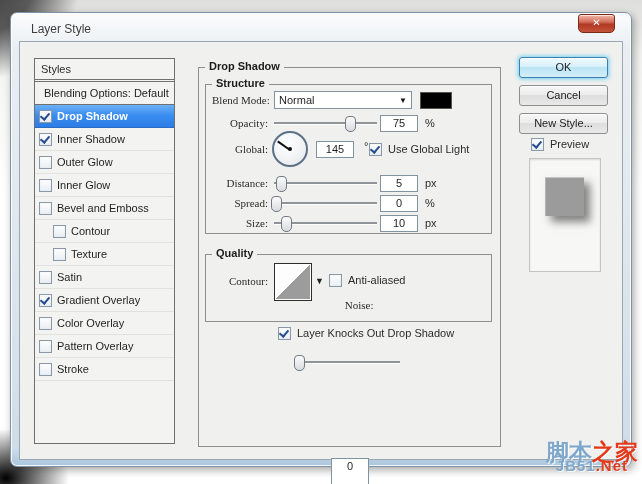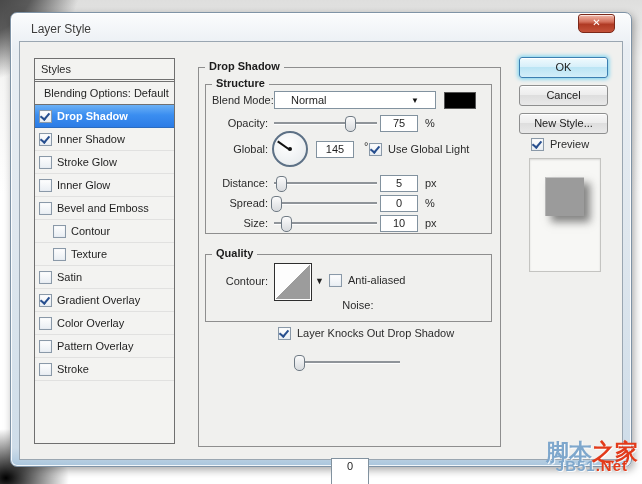--- a/index.html
+++ b/index.html
@@ -47,22 +47,22 @@
       border:1px solid #8a99a8;background:linear-gradient(180deg,#fefefe,#e9eef3);box-shadow:inset 0 0 1px #c9d4de;}
   .cb.checked::after{
     content:"";position:absolute;left:2px;top:0px;width:4px;height:7px;
     border-right:2px solid #274f8f;border-bottom:2px solid #274f8f;transform:rotate(40deg);
   }
   
   .groupbox{position:absolute;border:1px solid #8e8e8e;}
   .group-label{position:absolute;top:-8px;left:6px;background:#f0f0ee;padding:0 4px;font-weight:bold;color:#1c1c1c;white-space:nowrap;}
   
   .row{position:absolute;left:6px;right:6px;height:18px;display:flex;align-items:center;}
-  .rlabel{width:56px;text-align:right;margin-right:6px;color:#2b2b2b;white-space:nowrap;flex:0 0 56px;}
-  .dropdown{width:128px;height:16px;background:#fff;border:1px solid #82929f;display:flex;align-items:center;padding:0 16px;}
+  .rlabel{width:56px;text-align:right;margin-right:6px;color:#2b2b2b;white-space:nowrap;flex:0 0 56px;font-family:Liberation Serif, serif;}
+  .dropdown{width:128px;height:16px;background:#fff;border:1px solid #82929f;display:flex;align-items:center;padding:0 4px;}
   .dd-text{flex:1;}
   .dd-arrow{font-size:8px;color:#111;}
   .swatch{width:30px;height:15px;border:1px solid #555;margin-left:8px;}
   .slider{position:relative;width:103px;height:14px;flex:0 0 103px;}
   .slider::before{content:"";position:absolute;left:0;right:0;top:6px;height:2px;background:#8f9499;box-shadow:0 1px 0 #fdfdfd;}
   .thumb{position:absolute;top:0px;width:9px;height:14px;background:linear-gradient(180deg,#fbfbfb,#d8dbde);
          border:1px solid #6f7a84;border-radius:4px 4px 5px 5px;}
   .valbox{width:36px;height:15px;background:#fff;border:1px solid #82929f;margin-left:3px;
           text-align:center;line-height:15px;flex:0 0 36px;}
   .unit{margin-left:7px;color:#2b2b2b;}
@@ -117,21 +117,21 @@
           <div class="sb-row selected">
             <span class="cb checked"></span>
             <span class="sb-label">Drop Shadow</span>
           </div>
           <div class="sb-row">
             <span class="cb checked"></span>
             <span class="sb-label">Inner Shadow</span>
           </div>
           <div class="sb-row">
             <span class="cb"></span>
-            <span class="sb-label">Stroke Glow</span>
+            <span class="sb-label">Outer Glow</span>
           </div>
           <div class="sb-row">
             <span class="cb"></span>
             <span class="sb-label">Inner Glow</span>
           </div>
           <div class="sb-row">
             <span class="cb"></span>
             <span class="sb-label">Bevel and Emboss</span>
           </div>
           <div class="sb-row indent">

